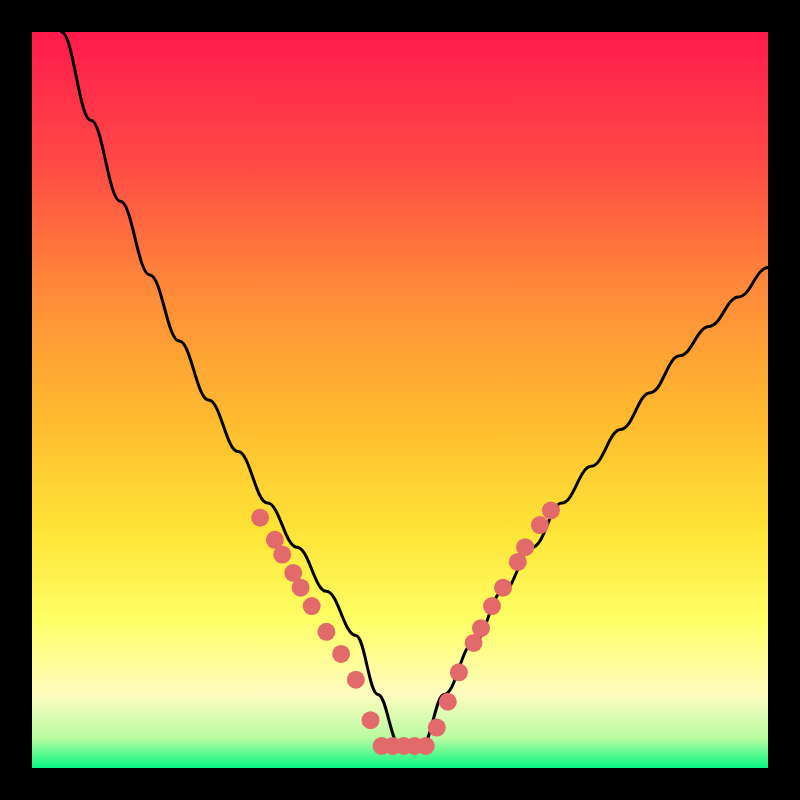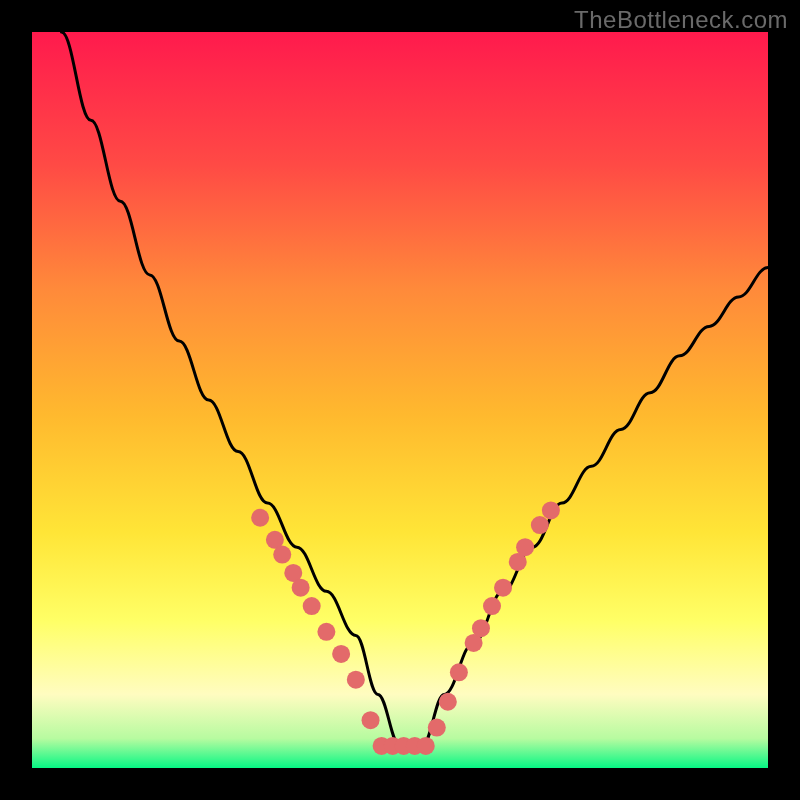--- a/index.html
+++ b/index.html
@@ -26,21 +26,20 @@
     top: 32px;
     width: 736px;
     height: 736px;
   }
   .plot svg { display: block; }
 </style>
 </head>
 <body>
 
 <div class="frame">
-  <div class="watermark">TheBottleneck.com</div>
   <div class="plot">
     <svg id="chart-svg" width="736" height="736" viewBox="0 0 736 736">
       <defs>
         <linearGradient id="bg-grad" x1="0" y1="0" x2="0" y2="1">
           <stop offset="0%" stop-color="#ff1a4d"></stop>
           <stop offset="18%" stop-color="#ff4a45"></stop>
           <stop offset="35%" stop-color="#ff8a3a"></stop>
           <stop offset="52%" stop-color="#ffb92e"></stop>
           <stop offset="68%" stop-color="#ffe537"></stop>
           <stop offset="80%" stop-color="#ffff66"></stop>

